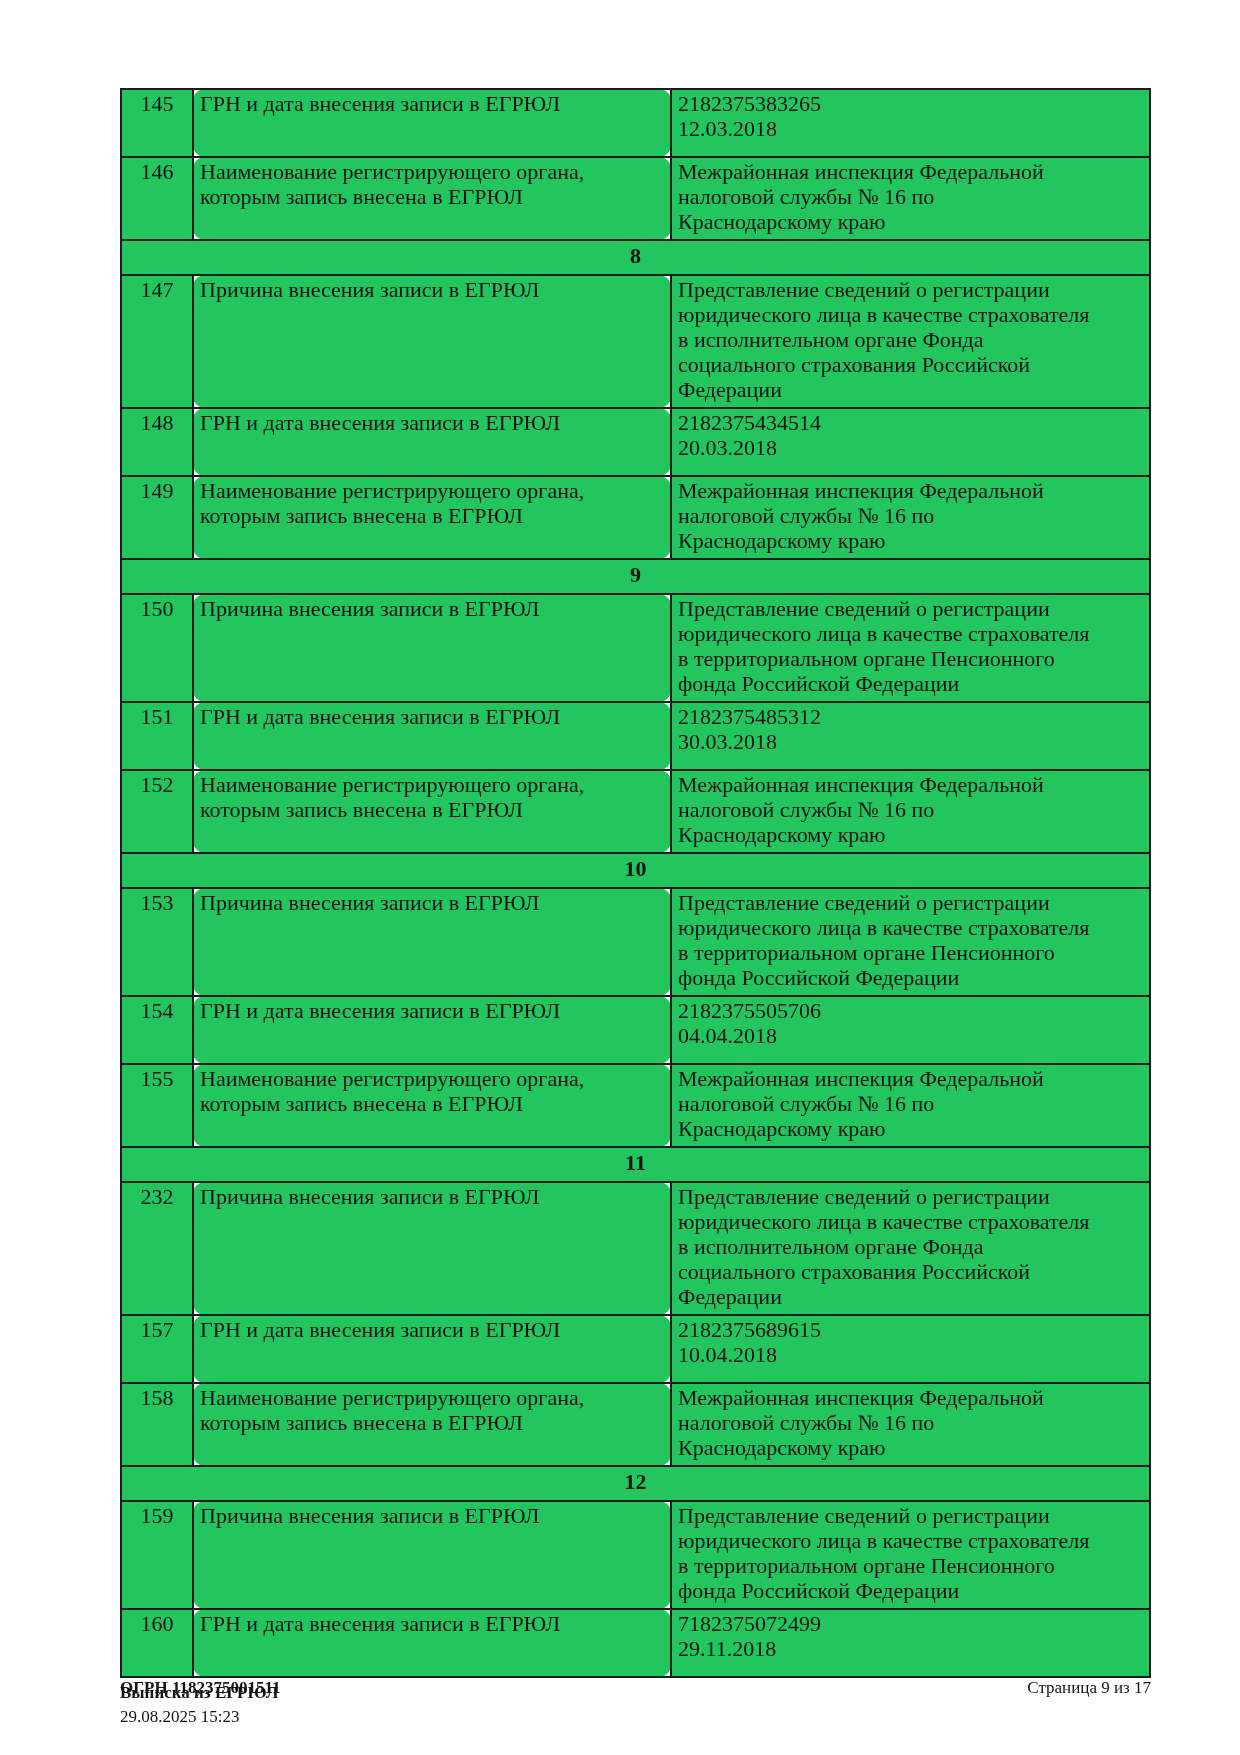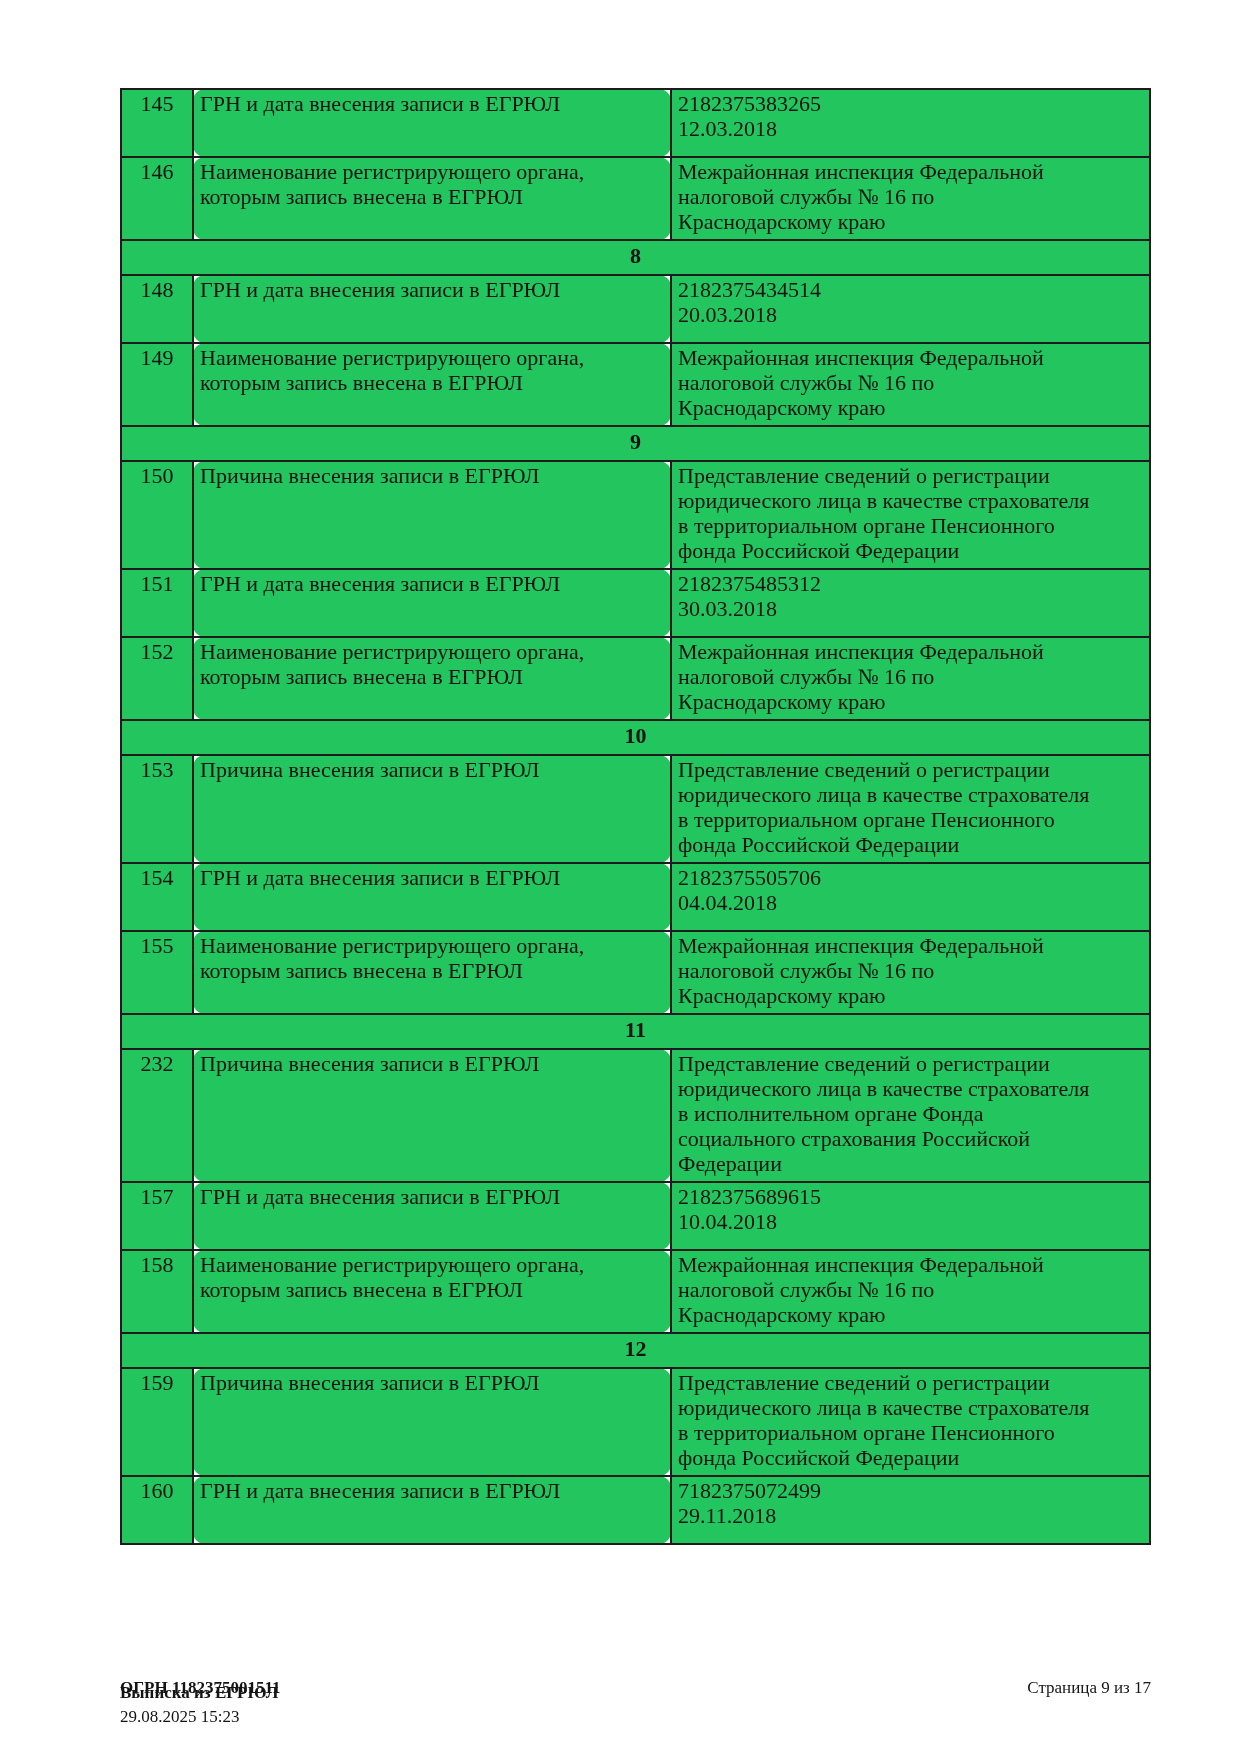--- a/index.html
+++ b/index.html
@@ -95,20 +95,29 @@
           <td class="c-num">146</td>
           <td class="c-label">Наименование регистрирующего органа,
 которым запись внесена в ЕГРЮЛ</td>
           <td class="c-value">Межрайонная инспекция Федеральной
 налоговой службы № 16 по
 Краснодарскому краю</td>
         </tr>
         <tr>
           <td class="c-section" colspan="3">8</td>
         </tr>
+        <tr>
+          <td class="c-num">147</td>
+          <td class="c-label">Причина внесения записи в ЕГРЮЛ</td>
+          <td class="c-value">Представление сведений о регистрации
+юридического лица в качестве страхователя
+в исполнительном органе Фонда
+социального страхования Российской
+Федерации</td>
+        </tr>
         <tr class="r-grn">
           <td class="c-num">148</td>
           <td class="c-label">ГРН и дата внесения записи в ЕГРЮЛ</td>
           <td class="c-value">2182375434514
 20.03.2018</td>
         </tr>
         <tr>
           <td class="c-num">149</td>
           <td class="c-label">Наименование регистрирующего органа,
 которым запись внесена в ЕГРЮЛ</td>

